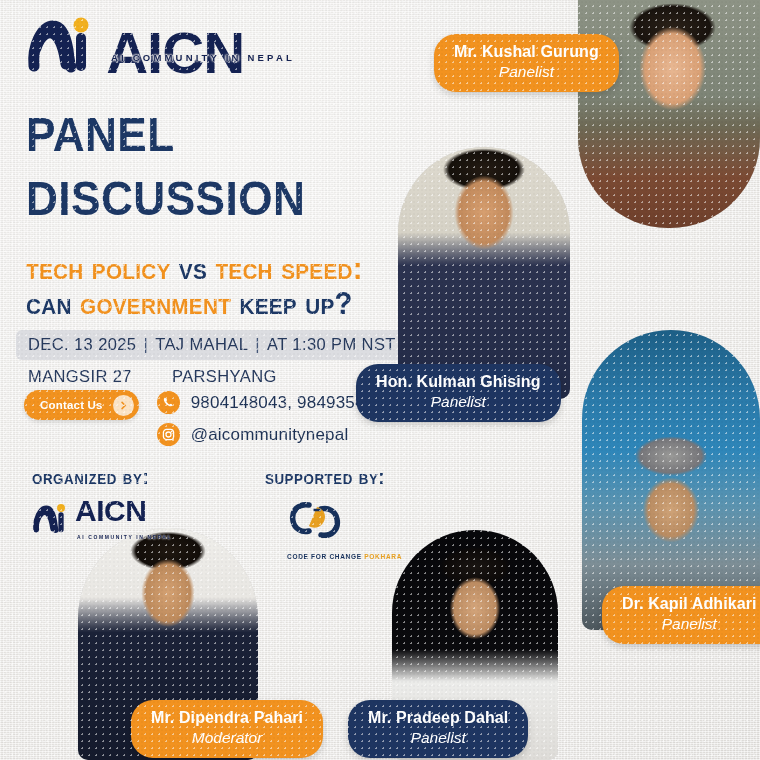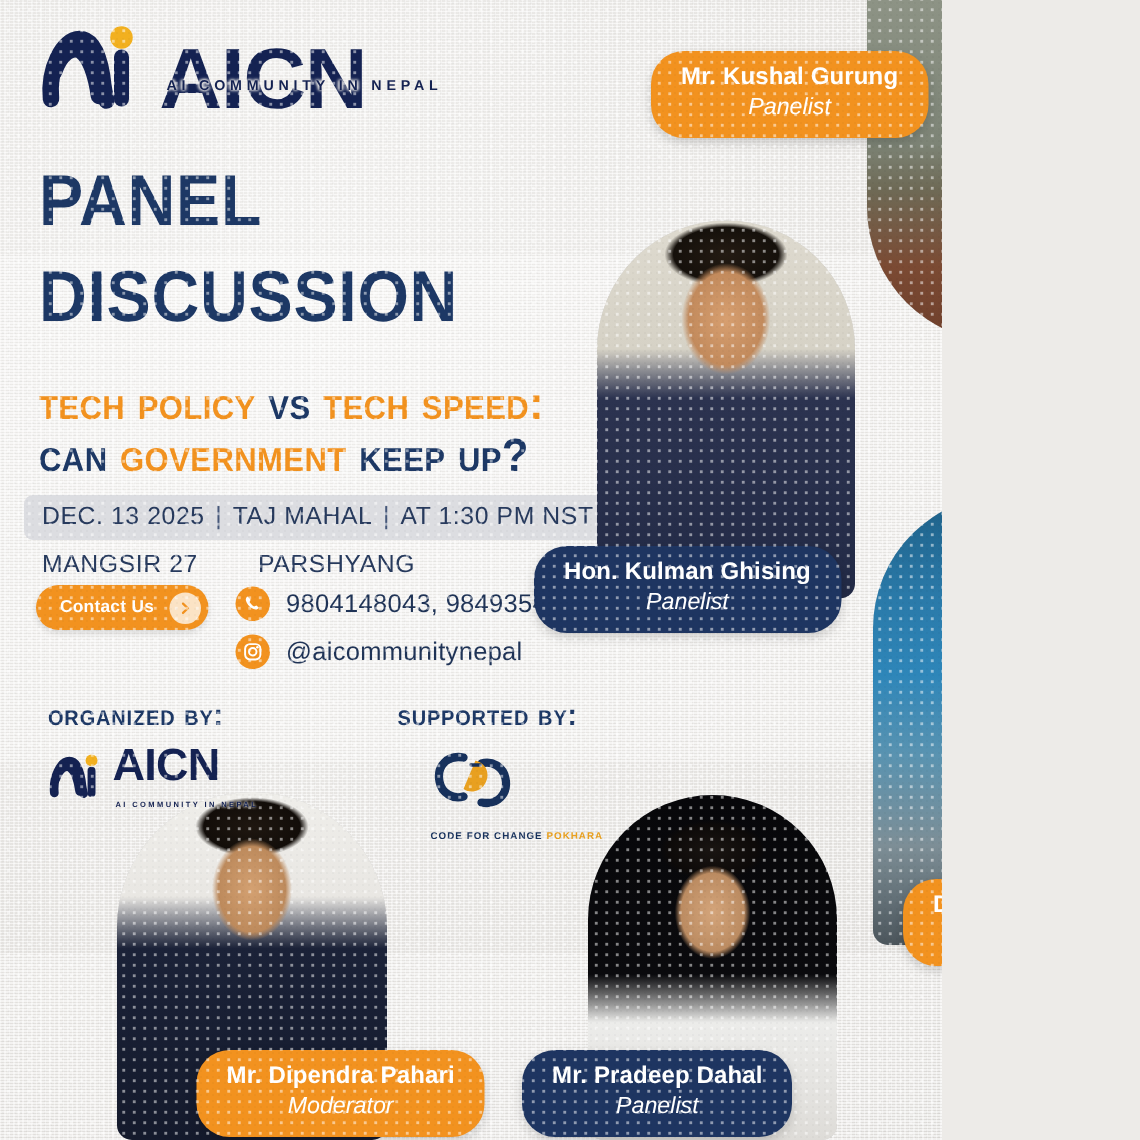--- a/index.html
+++ b/index.html
@@ -6,21 +6,21 @@
   html,body { width:760px; height:760px; }
   body {
     font-family:"Liberation Sans", sans-serif;
     background:#edebe8;
     position:relative;
     overflow:hidden;
   }
   
   #poster {
     position:absolute; inset:0;
-    width:628px; height:760px;
+    width:760px; height:760px;
     background-color:#eeecea;
     background-image:
       repeating-linear-gradient(0deg, rgba(255,255,255,.55) 0 1px, rgba(0,0,0,.012) 1px 2px),
       repeating-linear-gradient(90deg, rgba(255,255,255,.4) 0 1px, rgba(0,0,0,.01) 1px 3px),
       radial-gradient(circle at 30% 25%, #f5f4f2 0%, #e9e7e4 70%, #e2e0dd 100%);
     overflow:hidden;
   }
   .grain {
     position:absolute; inset:0; pointer-events:none;
     background-image:

